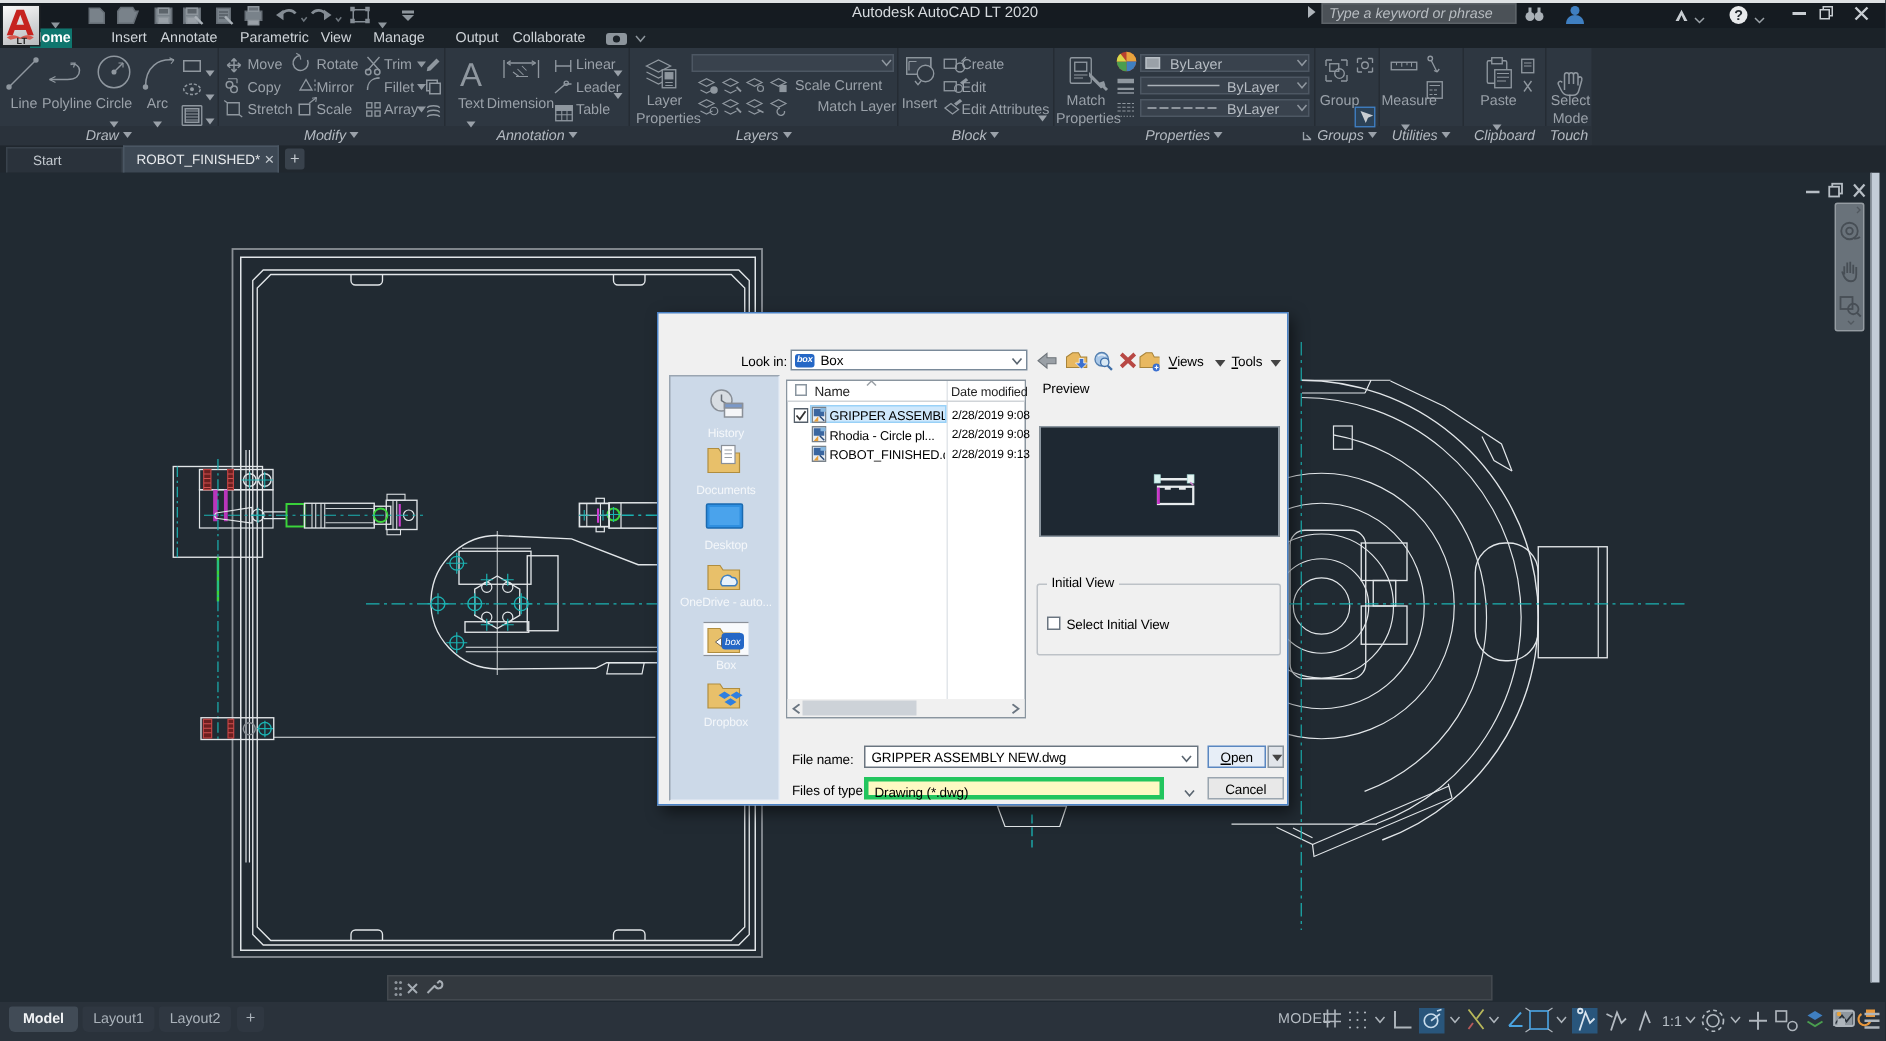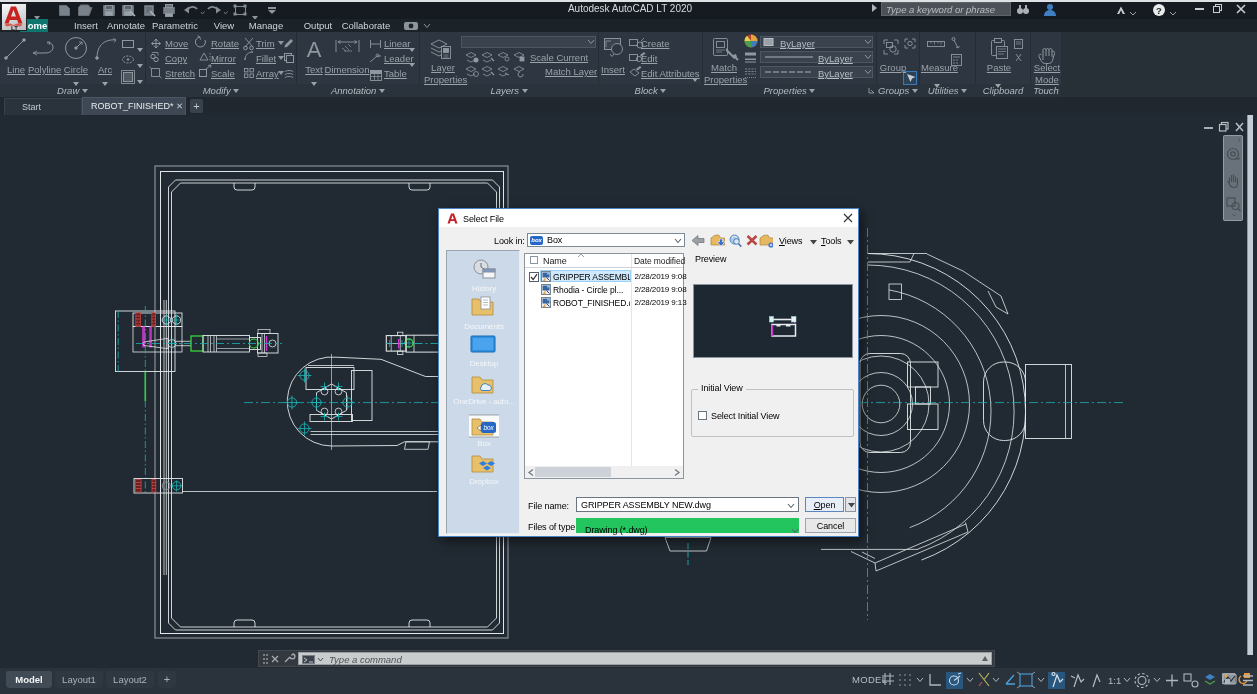--- a/index.html
+++ b/index.html
@@ -9,21 +9,21 @@
   #page { position:relative; width:1257px; height:694px; }
   
   #titlebar { position:absolute; left:0; top:0; width:1257px; height:19px; background:#151b21; }
   #tabrow { position:absolute; left:0; top:19px; width:1257px; height:13px; background:#1b2228; }
   #ribbon { position:absolute; left:0; top:32px; width:1257px; height:65px; background:#2e3741; }
   #filetabs { position:absolute; left:0; top:97px; width:1257px; height:18px; background:#20272e; }
   #statusbar { position:absolute; left:0; top:668px; width:1257px; height:26px; background:#2a323b; }
   .rtab { position:absolute; top:0; height:13px; line-height:13px; color:#cfd4d9; font-size:9.5px; }
   .panel-label { position:absolute; top:52px; height:13px; width:100%; text-align:center;
      color:#b4bac1; font-size:9.5px; line-height:13px;font-style:italic; }
-  .biglabel { position:absolute; color:#9aa1a9; font-size:9.5px; text-align:center; line-height:1.25;text-decoration:underline; }
+  .biglabel { position:absolute; color:#9aa1a9; font-size:9.5px; text-align:center; line-height:1.25; }
   .caret { display:inline-block; width:0; height:0; border-left:3px solid transparent;
      border-right:3px solid transparent; border-top:4px solid #9aa1a9; vertical-align:middle; }
 </style>
 </head>
 <body>
 <div id="page">
 
   <svg id="cad" class="abs" style="left:0;top:0;z-index:1" width="1257" height="694" viewBox="0 0 1257 694">
     <rect x="155" y="166" width="353" height="472" fill="none" stroke="#8a9096" stroke-width="1.2"></rect>
     <rect x="160.5" y="171.5" width="343" height="462" fill="none" stroke="#e2e6e9" stroke-width="1"></rect>
@@ -225,21 +225,21 @@
     <div class="abs" style="left:1215px;top:4px;width:7px;height:7px;border:1.5px solid #c8cdd2"></div>
     <div class="abs" style="left:1213px;top:6px;width:7px;height:7px;border:1.5px solid #c8cdd2;background:#151b21"></div>
     <svg class="abs" style="left:1235px;top:3px" width="12" height="12" viewBox="0 0 12 12">
         <path d="M2 2 L10 10 M10 2 L2 10" stroke="#c8cdd2" stroke-width="1.6"></path>
       </svg>
   </div>
   <div id="tabrow" style="z-index:3">
     <div class="rtab" style="left:20px;width:28px;background:#0f766e;color:#fff;text-align:center;font-weight:bold">Home</div>
     <div class="rtab" style="left:69px;width:34px;text-align:center">Insert</div>
     <div class="rtab" style="left:100px;width:52px;text-align:center">Annotate</div>
-    <div class="rtab" style="left:144px;width:62px;text-align:center">Parametric</div>
+    <div class="rtab" style="left:160px;width:62px;text-align:left">Parametric</div>
     <div class="rtab" style="left:206px;width:36px;text-align:center">View</div>
     <div class="rtab" style="left:242px;width:48px;text-align:center">Manage</div>
     <div class="rtab" style="left:296px;width:44px;text-align:center">Output</div>
     <div class="rtab" style="left:334px;width:64px;text-align:center">Collaborate</div>
     <svg class="abs" style="left:404px;top:2px" width="30" height="10" viewBox="0 0 30 10">
       <rect x="0" y="1" width="14" height="8" rx="2" fill="#8d959c"></rect>
         <circle cx="7" cy="5" r="2.4" fill="#1b2228"></circle>
       <path d="M20 3 l3 3.5 3 -3.5" fill="none" stroke="#8d959c"></path>
     </svg>
   </div>
@@ -630,43 +630,25 @@
           <circle cx="3" cy="3" r="1"></circle>
           <circle cx="6" cy="3" r="1"></circle>
           <circle cx="3" cy="7" r="1"></circle>
           <circle cx="6" cy="7" r="1"></circle>
           <circle cx="3" cy="11" r="1"></circle>
           <circle cx="6" cy="11" r="1"></circle>
         </g>
       <path d="M11 4 l6 6 M17 4 l-6 6" stroke="#a6adb4" stroke-width="1.3"></path>
       <path d="M24 10 l5 -5 m0 0 a2.5 2.5 0 1 0 3 -3 l-1.5 1.5" stroke="#a6adb4" fill="none" stroke-width="1.3"></path>
     </svg>
-    <div class="abs" style="left:39px;top:1px;width:694px;height:13px;background:#c9cccc;border:1px solid #9aa0a4">
-      <svg class="abs" style="left:3px;top:2px" width="22" height="9" viewBox="0 0 22 9">
-        <rect x="0.5" y="0.5" width="12" height="8" fill="#3c434a" stroke="#7a8186"></rect>
-        <path d="M2 3 l3 2 -3 2 M7 7 h4" stroke="#cdd2d6" stroke-width="0.9" fill="none"></path>
-        <path d="M16 3 l2.5 3 2.5 -3" fill="none" stroke="#4a5056" stroke-width="1"></path>
-      </svg>
-      <div class="abs" style="left:30px;top:0px;color:#4c5257;font-size:9.5px;font-style:italic;line-height:13px">Type a command</div>
-      <div class="abs" style="right:3px;top:3px;width:0;height:0;border-left:3.5px solid transparent;border-right:3.5px solid transparent;border-bottom:5px solid #5a6065"></div>
-    </div>
   </div>
 
   <div id="dialog" class="abs" style="left:438px;top:208px;width:421px;height:329px;z-index:5;
      background:#f0f0f0;border:1px solid #4a82c6;box-shadow:3px 4px 10px rgba(0,0,0,0.55);font-size:9px;color:#000;letter-spacing:-0.1px">
 
-    <div class="abs" style="left:0;top:0;width:419px;height:18px;background:#fff">
-      <svg class="abs" style="left:8px;top:4px" width="11" height="11" viewBox="0 0 11 11">
-          <path d="M0.5 10.5 L4 0.5 L7 0.5 L10.5 10.5 L8.2 10.5 L7.4 8 L3.6 8 L2.8 10.5 Z M4.2 6.2 L6.8 6.2 L5.5 2.3 Z" fill="#c42127"></path>
-        </svg>
-      <div class="abs" style="left:24px;top:4.5px;font-size:9px">Select File</div>
-      <svg class="abs" style="left:404px;top:4px" width="10" height="10" viewBox="0 0 10 10">
-          <path d="M1 1 L9 9 M9 1 L1 9" stroke="#333" stroke-width="1.1"></path>
-        </svg>
-    </div>
 
     <div class="abs" style="left:55px;top:27px">Look in:</div>
     <div class="abs" style="left:88px;top:24px;width:158px;height:14px;background:#fff;border:1px solid #7a8a99">
       <div class="abs" style="left:2px;top:1.5px;width:13px;height:9px;background:#2467c6;border-radius:2px;color:#fff;font-size:6px;font-weight:bold;text-align:center;line-height:9px;font-style:italic">box</div>
       <div class="abs" style="left:19px;top:0px;line-height:13px">Box</div>
       <svg class="abs" style="left:146px;top:4px" width="8" height="6" viewBox="0 0 8 6">
           <path d="M1 1 l3 3.5 3 -3.5" fill="none" stroke="#5a6570" stroke-width="1.1"></path>
         </svg>
     </div>
     <svg class="abs" style="left:252px;top:24px" width="82" height="16" viewBox="0 0 82 16">
@@ -833,21 +815,21 @@
         </svg>
     </div>
     <div class="abs" style="left:366px;top:288px;width:39px;height:15px;background:#e7eef7;border:1px solid #5a87c0;text-align:center;line-height:14px"><u>O</u>pen</div>
     <div class="abs" style="left:406px;top:288px;width:11px;height:15px;background:#e1e5ea;border:1px solid #8a959f">
       <svg style="position:absolute;left:1.5px;top:5px" width="7" height="5" viewBox="0 0 7 5">
           <path d="M0 0 l7 0 -3.5 4.5 z" fill="#444"></path>
         </svg>
     </div>
 
     <div class="abs" style="left:89px;top:313px;font-size:9px">Files of type:</div>
-    <div class="abs" style="left:137px;top:309px;width:223px;height:15px;background:#22c55e;border:5px solid #22c55e">
+    <div class="abs" style="left:137px;top:309px;width:200px;height:15px;background:#fef9c3;border:3px solid #22c55e">
       <div class="abs" style="left:4px;top:1px;line-height:13px">Drawing (*.dwg)</div>
       <svg class="abs" style="left:210px;top:5px" width="8" height="6" viewBox="0 0 8 6">
           <path d="M1 1 l3 3.5 3 -3.5" fill="none" stroke="#5a6570" stroke-width="1.1"></path>
         </svg>
     </div>
     <div class="abs" style="left:366px;top:309px;width:51px;height:15px;background:#e8e8e8;border:1px solid #9aa5af;text-align:center;line-height:14px">Cancel</div>
   </div>
 </div>
 
 </body></html>

